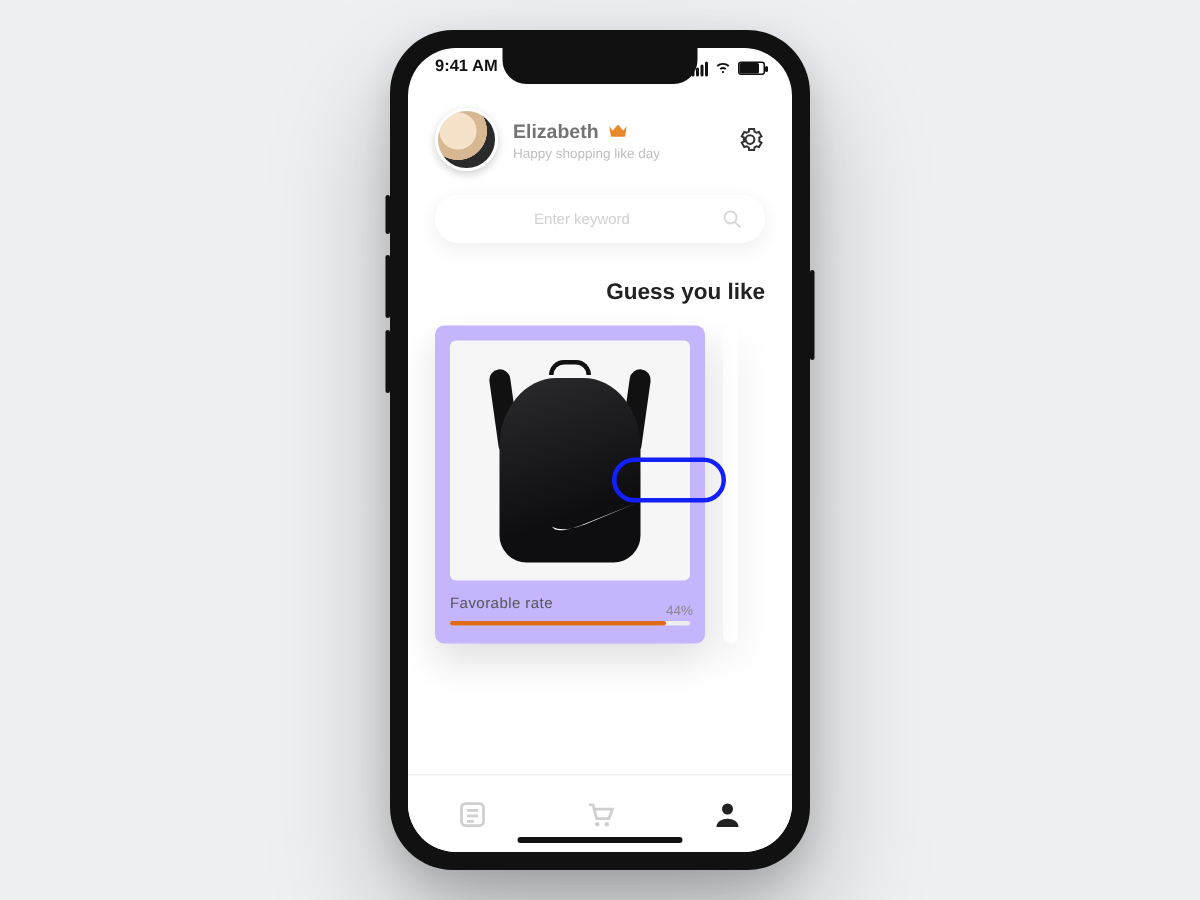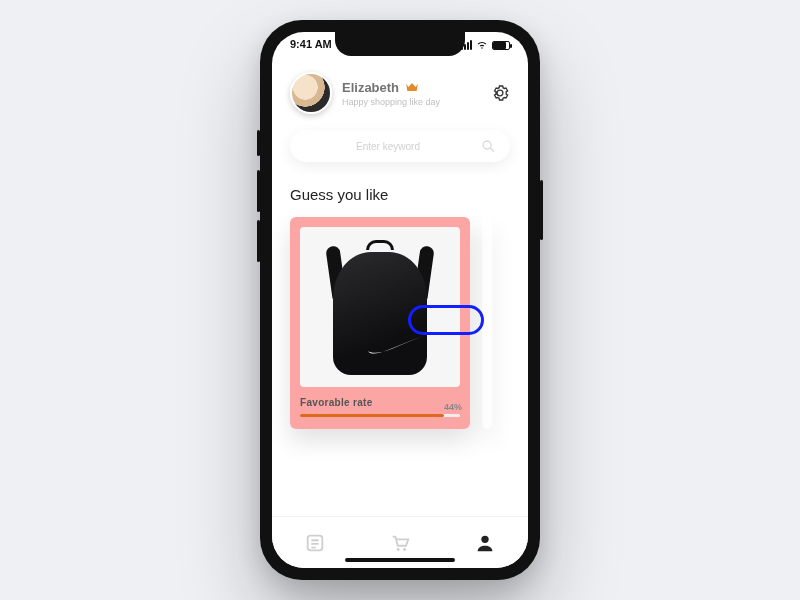--- a/index.html
+++ b/index.html
@@ -81,28 +81,28 @@
     background:#fff; box-shadow:0 4px 14px rgba(0,0,0,.07);
     display:flex; align-items:center; padding:0 14px; gap:8px;
   }
   .search input {
     flex:1; border:none; outline:none; font-size:10px; color:#333; background:transparent;text-align:center;
   }
   .search input::placeholder{color:#d0d0d0;}
   .search-icon { width:16px; height:16px; color:#d9d9d9; }
   .search-icon svg{width:100%;height:100%;display:block;}
 
-  .section-title { margin-top:24px; font-size:15px; font-weight:400; color:#222; }
+  .section-title { margin-top:24px; font-size:15px; font-weight:700; color:#222;text-align:right; }
 
   
   .card-row { margin-top:14px; display:flex; gap:12px; }
   .card {
-    width:180px; background:#fca5a5; border-radius:6px;
+    width:180px; background:#c4b5fd; border-radius:6px;
     box-shadow:0 12px 24px rgba(0,0,0,.12);
-    padding:10px 10px 12px; position:relative;font-weight:bold;
+    padding:10px 10px 12px; position:relative;
   }
   .prod-img {
     width:100%; height:160px; background:#f6f6f6; border-radius:4px;
     display:flex; align-items:center; justify-content:center; position:relative; overflow:visible;
   }
   .backpack {
     width:110px; height:135px; position:relative;
   }
   .bp-body{
     position:absolute; inset:12px 8px 0 8px;

